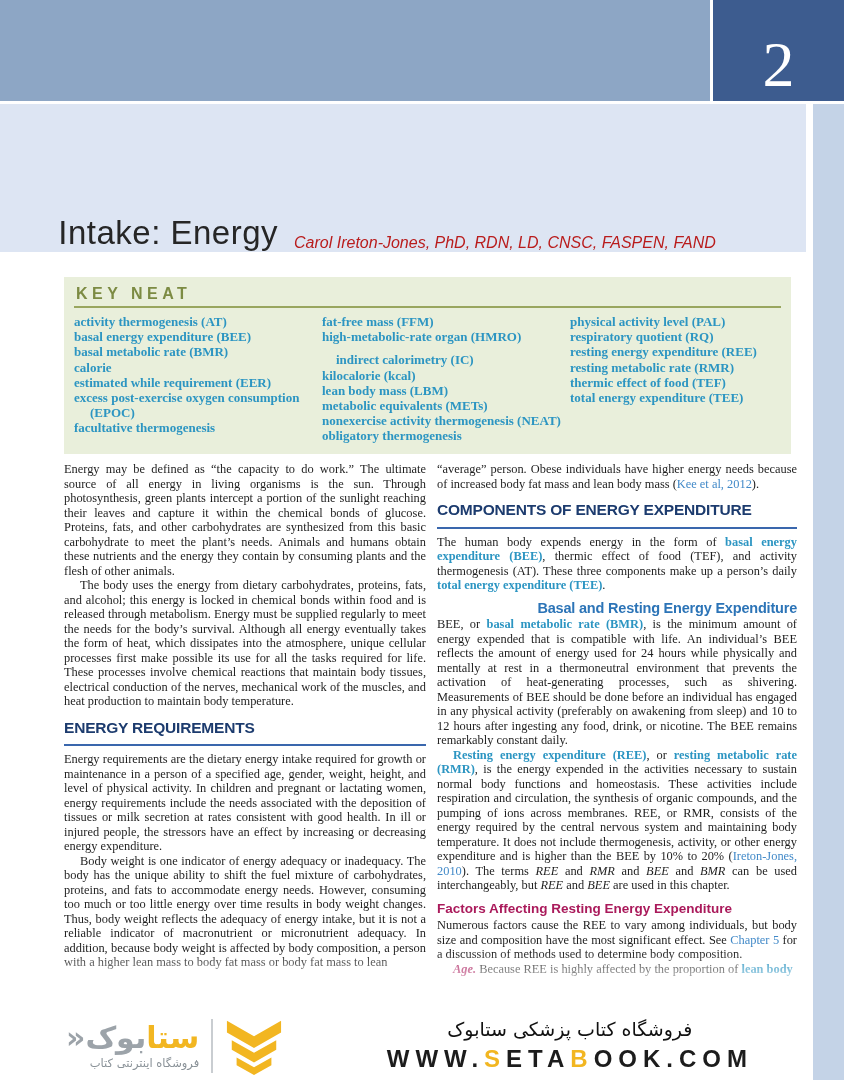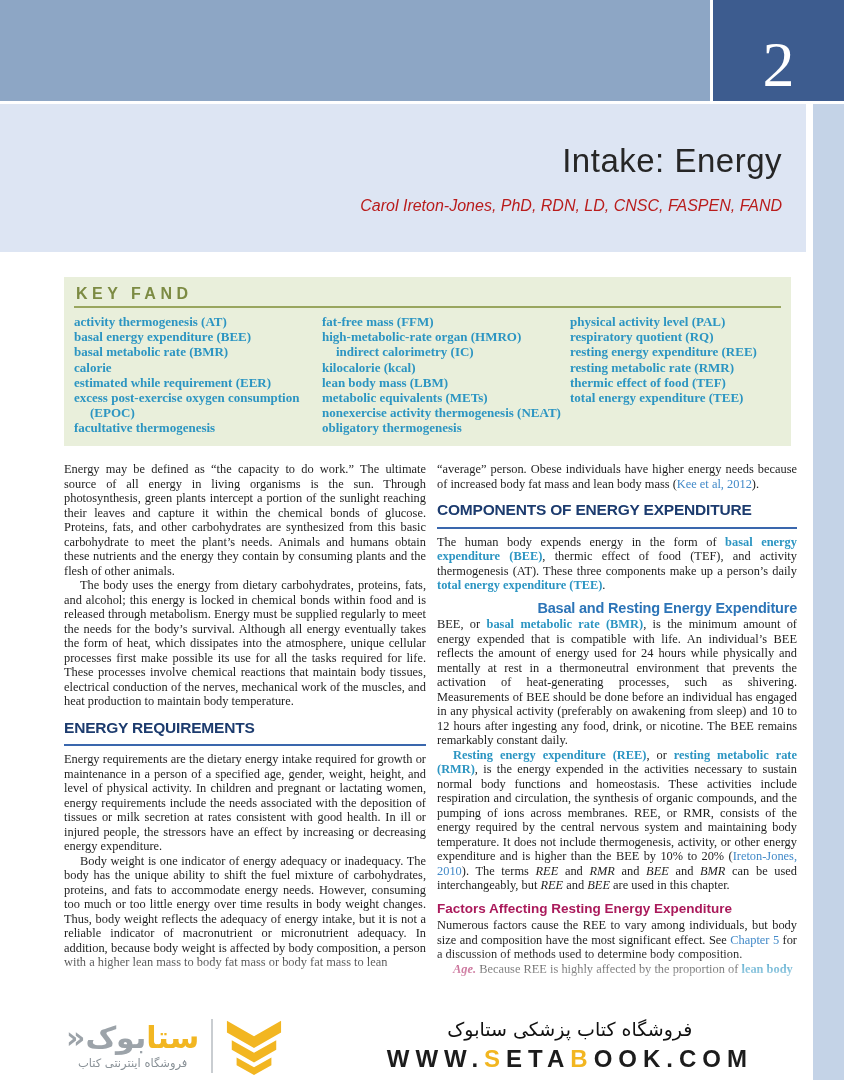--- a/index.html
+++ b/index.html
@@ -7,40 +7,40 @@
        font-family:"Liberation Serif",serif;}
   .abs{position:absolute;}
 
   
   .banner{left:0;top:0;width:710px;height:101px;background:#8DA6C5;}
   .chapnum{left:713px;top:0;width:131px;height:101px;background:#3D5C8F;
            display:flex;align-items:flex-end;justify-content:center;}
   .chapnum span{color:#fff;font-family:"Liberation Serif",serif;font-size:64px;line-height:1;
                 font-weight:400;padding-bottom:4px;}
   .titlebox{left:0;top:104px;width:806px;height:148px;background:#DDE5F3;
-            display:flex;flex-direction:column;align-items:flex-end;justify-content:center;
-            padding-right:8px;box-sizing:border-box;}
+            display:flex;align-items:flex-end;justify-content:center;
+            padding-right:16px;box-sizing:border-box;}
   .title{font-family:"Liberation Sans",sans-serif;font-weight:400;font-size:33px;
          color:#262626;margin-right:16px;letter-spacing:.5px;}
   .author{font-family:"Liberation Sans",sans-serif;font-style:italic;font-size:16px;
           color:#b91c1c;margin-right:16px;margin-top:17px;}
   .strip{left:813px;top:104px;width:31px;height:976px;background:#C4D3E7;}
 
   
   .keyterms{left:64px;top:277px;width:727px;background:#E9EFDB;box-sizing:border-box;
             padding:6px 10px 10px 10px;}
   .kt-head{font-family:"Liberation Sans",sans-serif;font-weight:bold;font-size:16px;
            color:#7C8B43;letter-spacing:.28em;padding:2px 0 3px 2px;
            border-bottom:2.5px solid #99A65F;}
   .kt-cols{display:flex;margin-top:6px;}
   .kt-col{width:248px;flex:0 0 auto;}
   .kt-col:last-child{width:211px;}
   .term{font-size:13px;line-height:15.2px;font-weight:bold;color:#2C95C2;
         padding-left:16px;text-indent:-16px;}
-  .term.ind{padding-left:30px;}
+  .term.ind{padding-left:30px;margin-top:8px;}
 
   
   .col{top:462px;height:552px;overflow:hidden;text-align:justify;
        font-size:12.4px;line-height:14.5px;color:#1e1e1e;}
   .col-left{left:64px;width:362px;}
   .col-right{left:437px;width:360px;}
   .bp{margin:0;}
   .pi{text-indent:16px;}
   .h1{font-family:"Liberation Sans",sans-serif;font-weight:bold;font-size:15.5px;
       color:#1C3B6E;letter-spacing:-.2px;border-bottom:2px solid #3A67AD;
@@ -54,21 +54,21 @@
   .seg-i{font-style:italic;}
   .seg-magi{color:#AA1A5B;font-weight:bold;font-style:italic;}
 
   
   .fade{left:0;top:952px;width:806px;height:62px;
         background:linear-gradient(180deg,rgba(255,255,255,0) 0%,rgba(255,255,255,.9) 62%,#fff 100%);}
 
   
   .footer{left:0;top:1012px;width:813px;height:68px;background:#fff;}
   .logo{position:absolute;left:66px;top:5px;display:flex;align-items:center;}
-  .logo-text{text-align:center;}
+  .logo-text{}
   .brand{font-family:"DejaVu Sans",sans-serif;font-weight:bold;font-size:30px;line-height:32px;}
   .brand-y{color:#F2B621;}
   .brand-g{color:#9CA3A9;}
   .logo-sub{font-family:"DejaVu Sans",sans-serif;font-size:11.5px;color:#8A9298;margin-top:2px;}
   .logo-div{width:2px;height:54px;background:#C9CDD1;margin:0 12px;}
   .chevrons{width:58px;height:58px;}
   .footer-right{position:absolute;right:60px;top:4px;text-align:center;}
   .store-line{font-family:"DejaVu Sans",sans-serif;font-size:19px;color:#111;line-height:26px;}
   .url{font-family:"Liberation Sans",sans-serif;font-weight:bold;font-size:24px;
        letter-spacing:6px;color:#1c1c1c;margin-top:3px;}
@@ -86,21 +86,21 @@
   </div>
 
   <div class="abs titlebox">
     <div class="title">Intake: Energy</div>
     <div class="author">Carol Ireton-Jones, PhD, RDN, LD, CNSC, FASPEN, FAND</div>
   </div>
 
   <div class="abs strip"></div>
 
   <div class="abs keyterms">
-    <div class="kt-head">KEY FAND</div>
+    <div class="kt-head">KEY NEAT</div>
     <div class="kt-cols">
         <div class="kt-col">
           <div class="term">activity thermogenesis (AT)</div>
           <div class="term">basal energy expenditure (BEE)</div>
           <div class="term">basal metabolic rate (BMR)</div>
           <div class="term">calorie</div>
           <div class="term">estimated while requirement (EER)</div>
           <div class="term">excess post-exercise oxygen consumption (EPOC)</div>
           <div class="term">facultative thermogenesis</div>
         </div>

